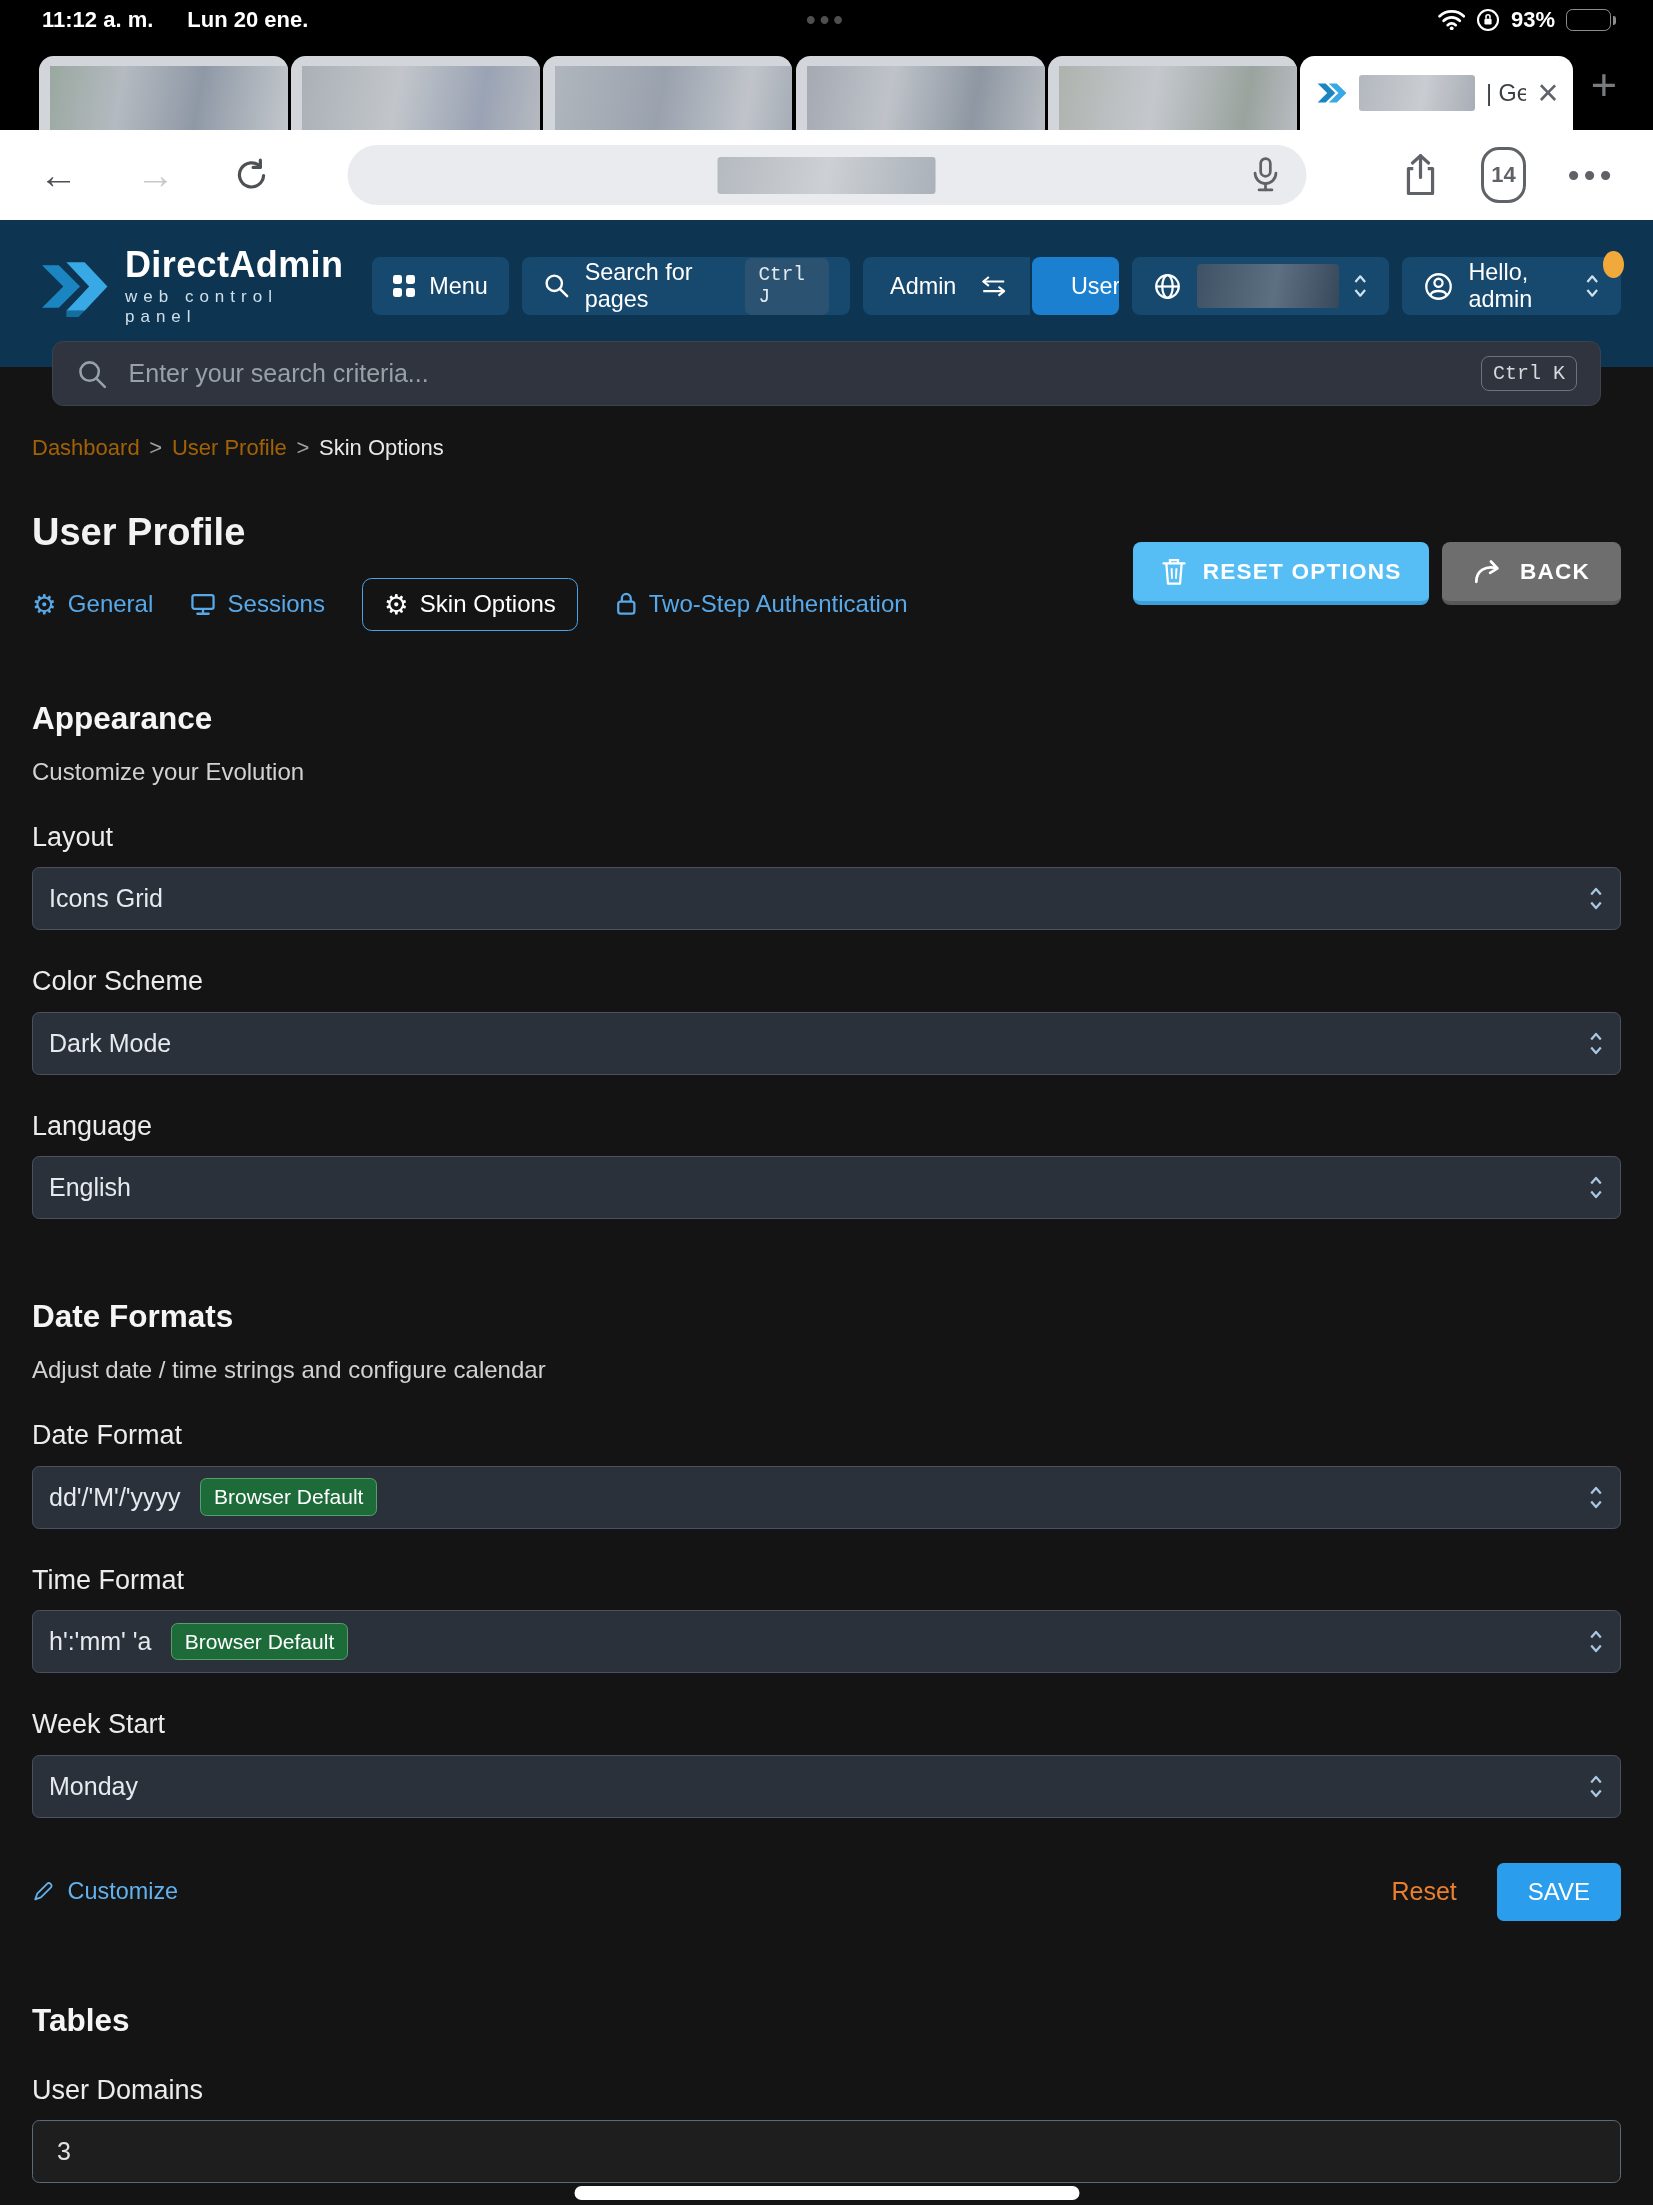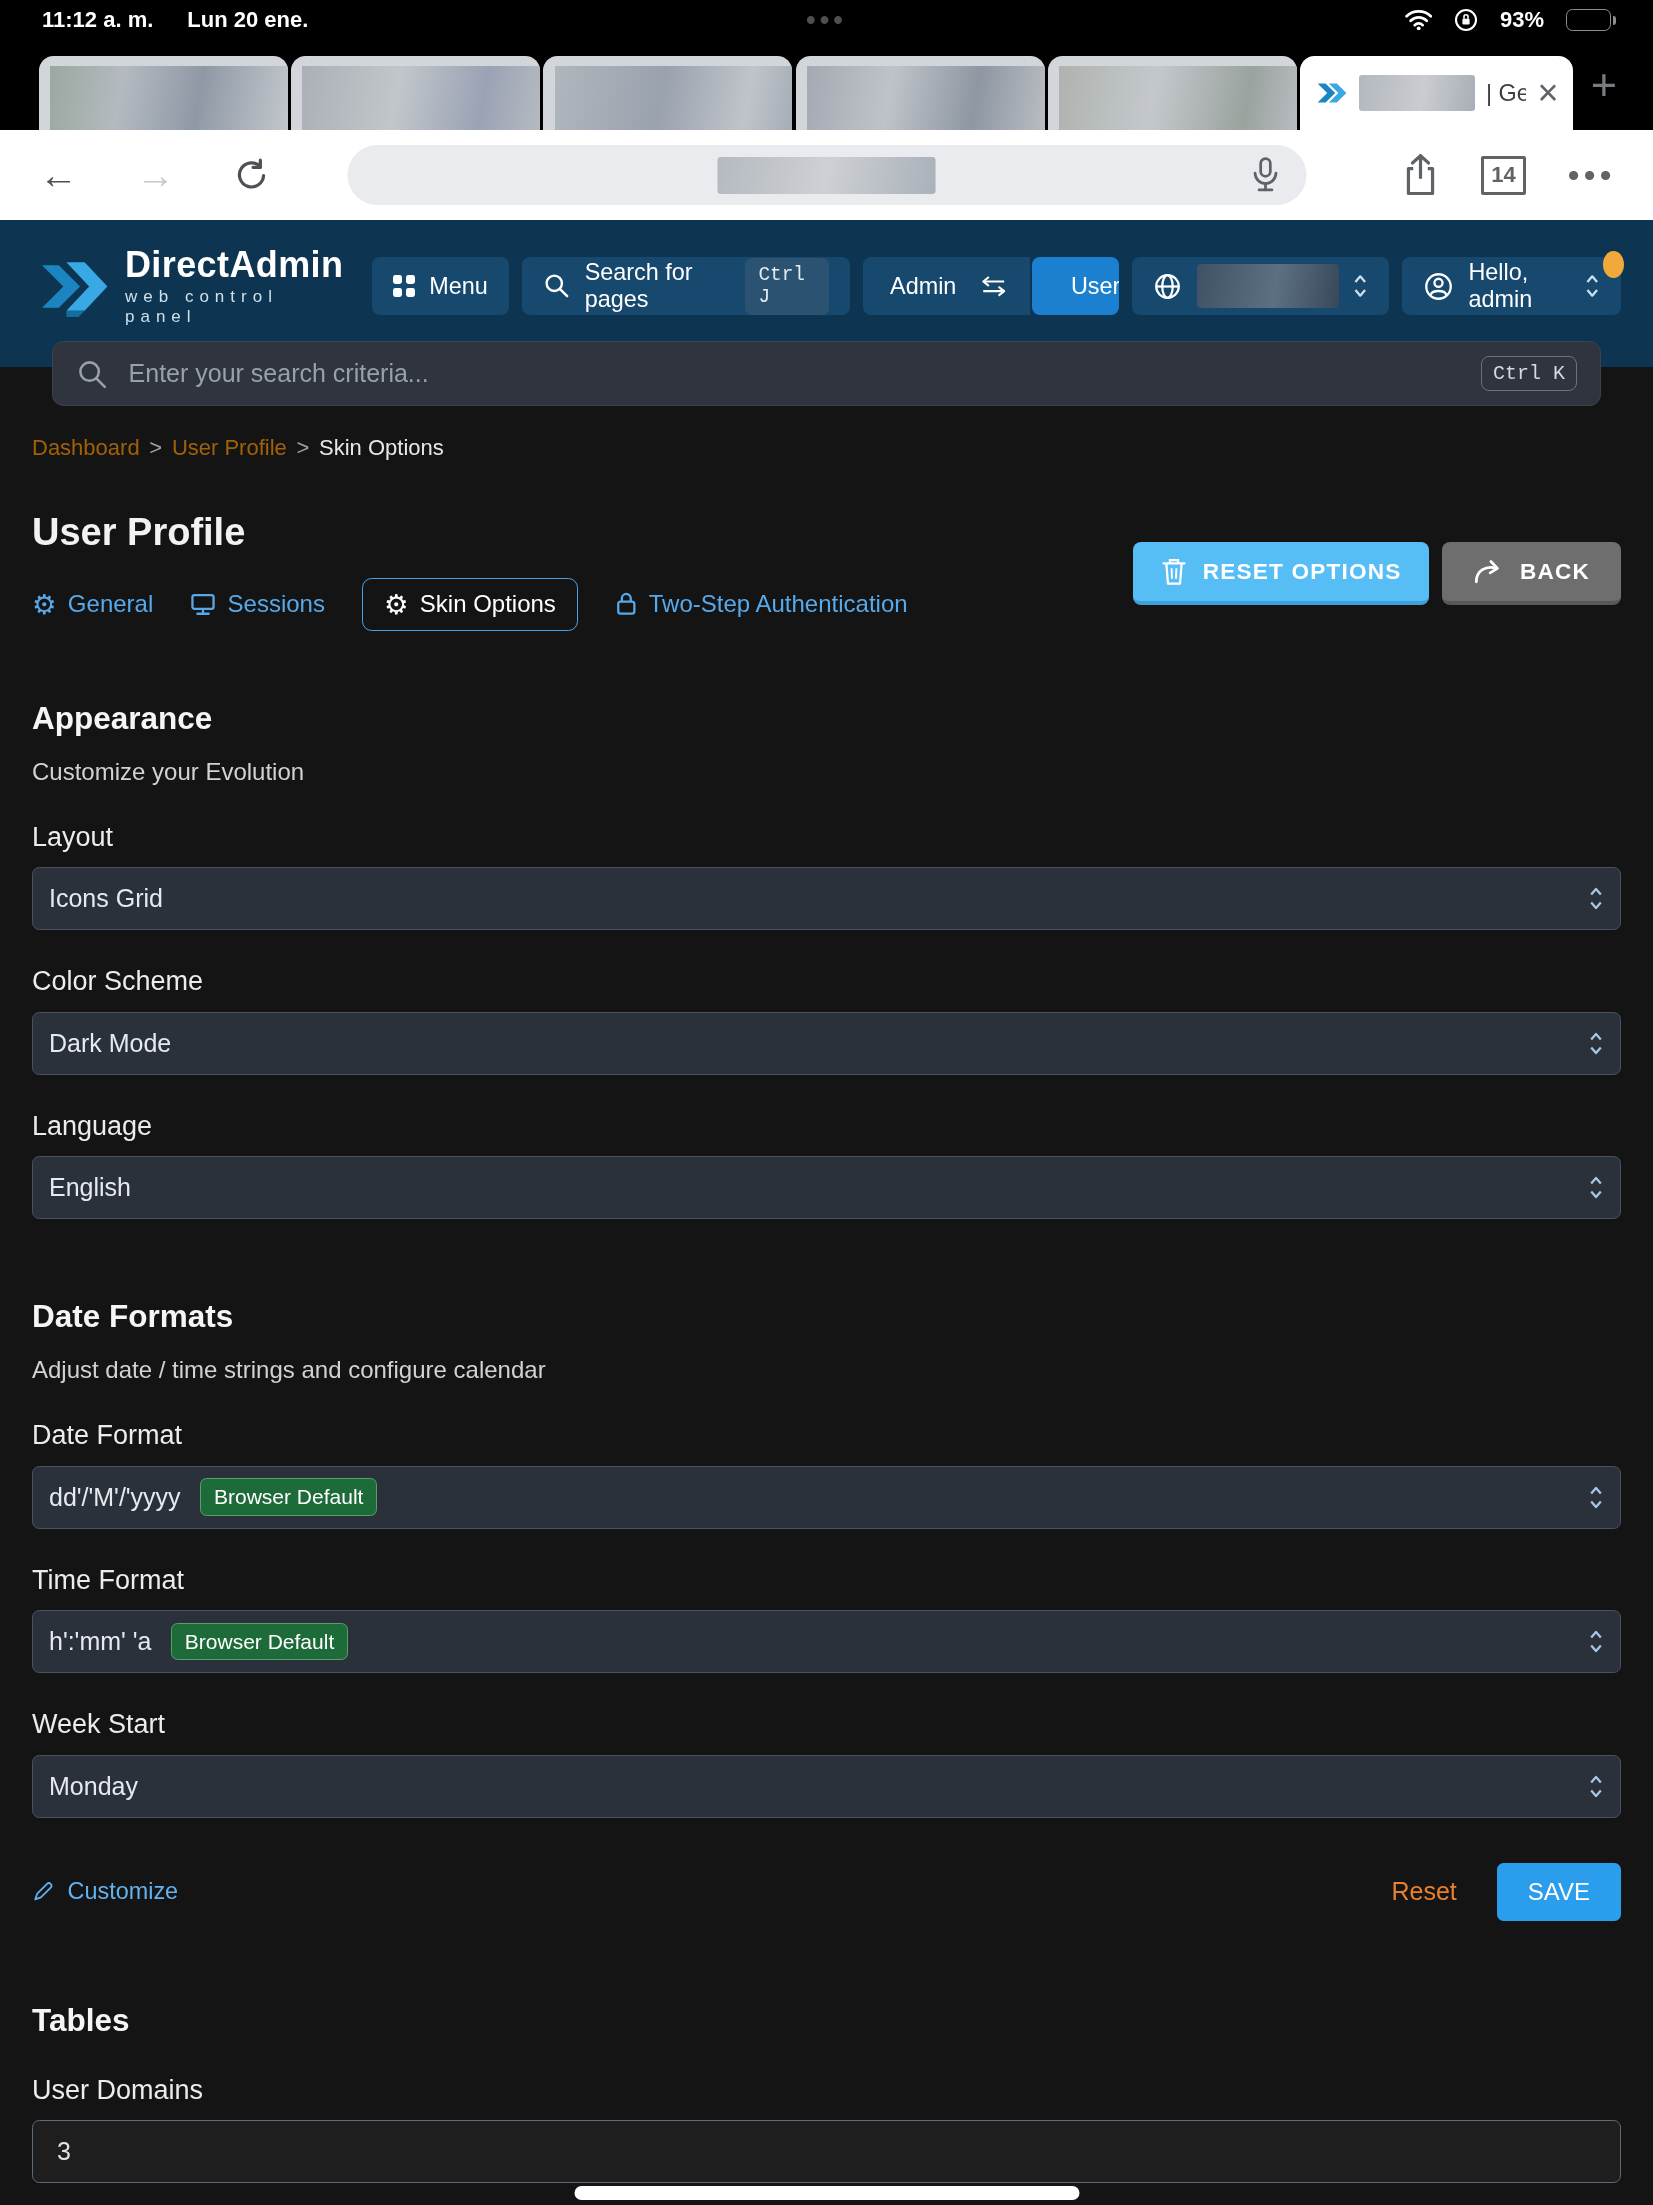--- a/index.html
+++ b/index.html
@@ -17,21 +17,21 @@
   .statusbar {
     height:39px; background:#000; color:#fff;
     display:flex; align-items:center; padding:0 42px;
     font-size:22px; font-weight:700; position:relative;
   }
   .statusbar .date { margin-left:34px; }
   .statusbar .dots {
     position:absolute; left:50%; transform:translateX(-50%);
     color:#4f4f4f; font-size:27.4px; letter-spacing:4px; font-weight:700;
   }
-  .statusbar .right { margin-left:auto; display:flex; align-items:center; gap:22px; }
+  .statusbar .right { margin-left:auto; display:flex; align-items:center; gap:11px; }
   .battery-shell { width:45px; height:22px; border:1.6px solid rgba(255,255,255,.55); border-radius:6.5px; padding:2.4px; position:relative; }
   .battery-fill { width:93%; height:100%; background:#fff; border-radius:3.2px; }
   .battery-nub { position:absolute; right:-5.7px; top:6.5px; width:3.2px; height:9px; background:rgba(255,255,255,.55); border-radius:0 2.4px 2.4px 0; }
 
   
   .tabstrip {
     height:91px; background:#000; display:flex; align-items:flex-end;
     padding-left:39px; position:relative;
   }
   .tab-ghost {
@@ -64,21 +64,21 @@
   .urlpill {
     position:absolute; left:50%; top:15.3px; transform:translateX(-50%);
     width:959px; height:60px; border-radius:30px; background:#e9ebee;
     display:flex; align-items:center; justify-content:center;
   }
   .urlpill .blurbox { width:218px; height:37px; border-radius:3.2px;
     background:linear-gradient(100deg,#b5bac0 0%,#cdd0d4 50%,#aab1b9 100%); }
   .urlpill .mic { position:absolute; right:24px; top:12px; }
   .nav-right { position:absolute; right:37px; top:0; height:100%; display:flex; align-items:center; gap:42px; }
   .tabcount {
-    width:45px; height:39px; border:3.2px solid #5f6368; border-radius:2px;
+    width:45px; height:56px; border:3.2px solid #5f6368; border-radius:18px;
     display:flex; align-items:center; justify-content:center;
     font-size:22px; font-weight:700; color:#5f6368;
   }
   .more-dots { color:#5f6368; font-size:32px; letter-spacing:4.8px; font-weight:700; }
 
   
   .da-header {
     height:121px; background:#0d3450; display:flex; align-items:center;
     padding:11.3px 32px 0 39px; gap:13px;
   }

